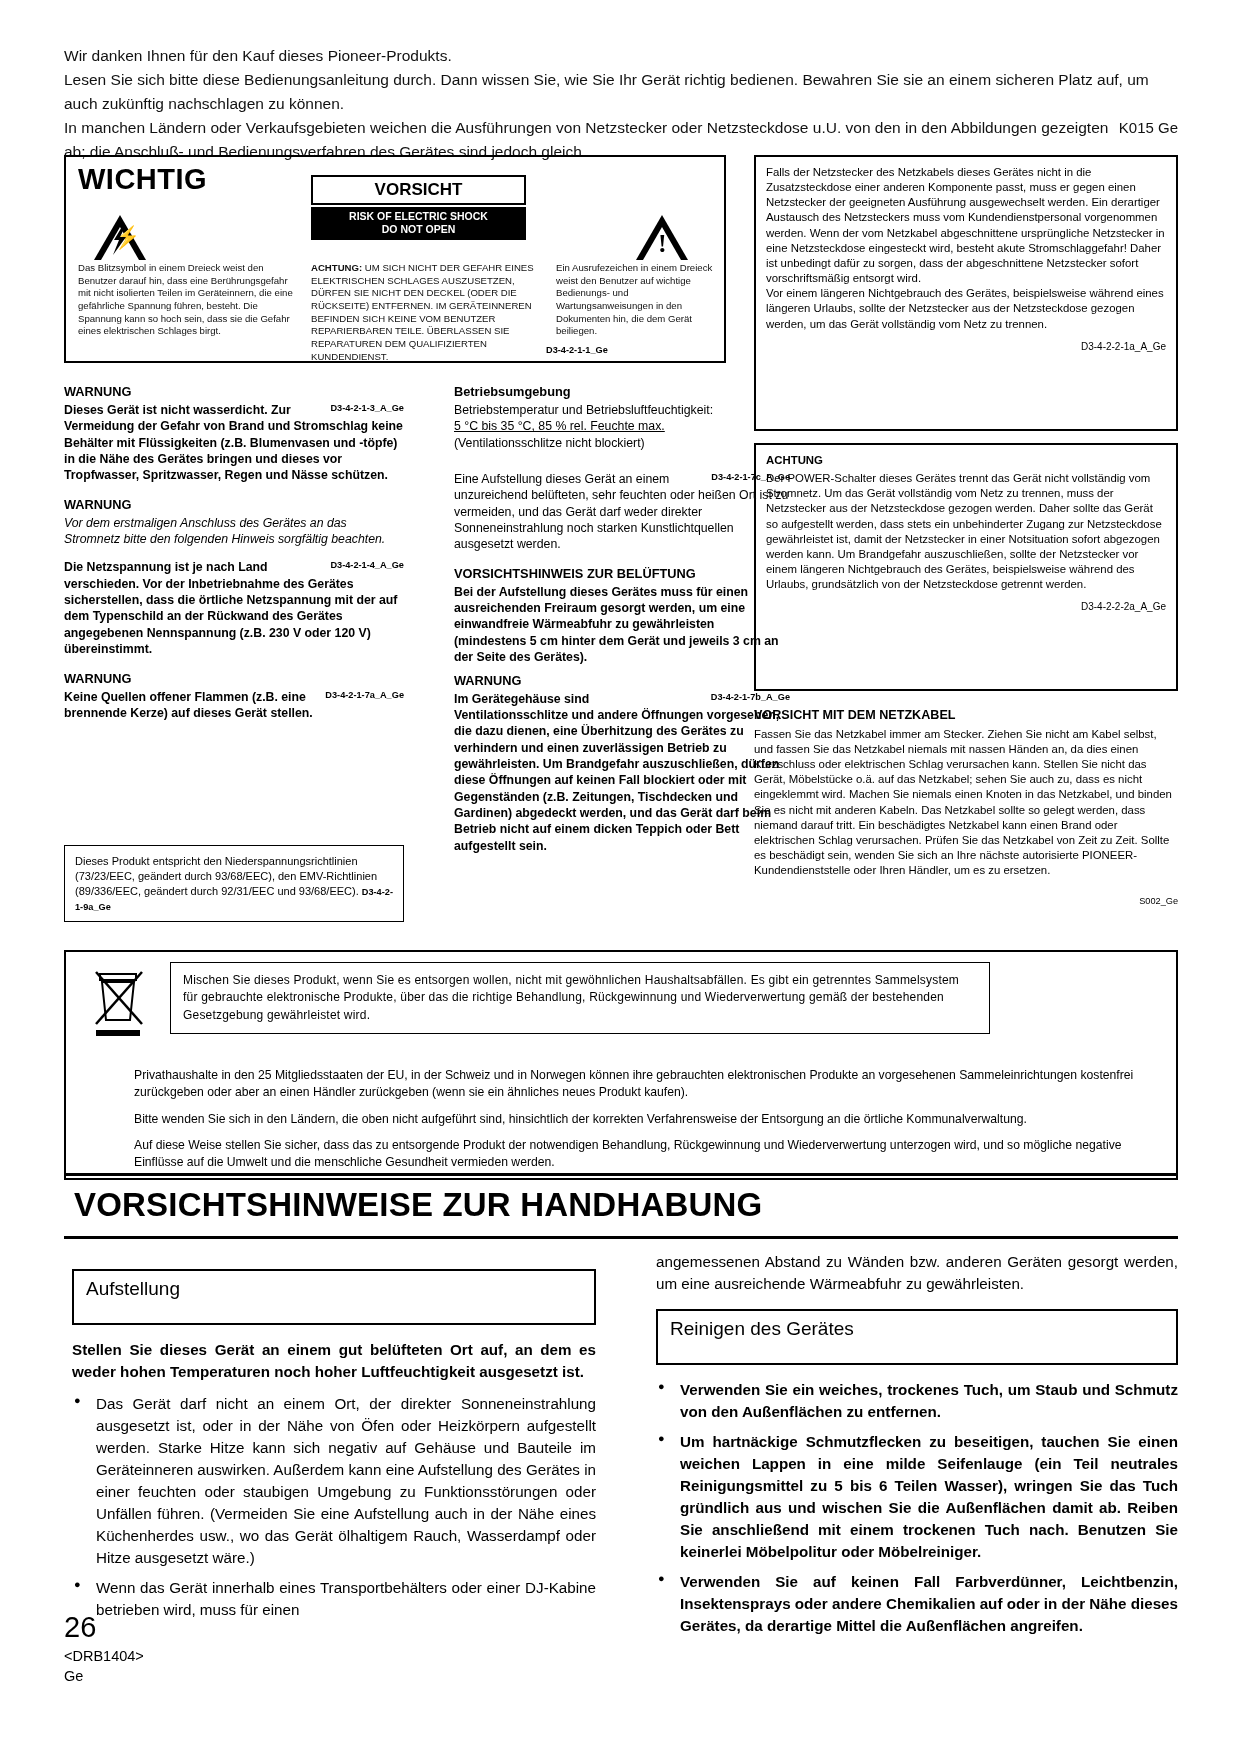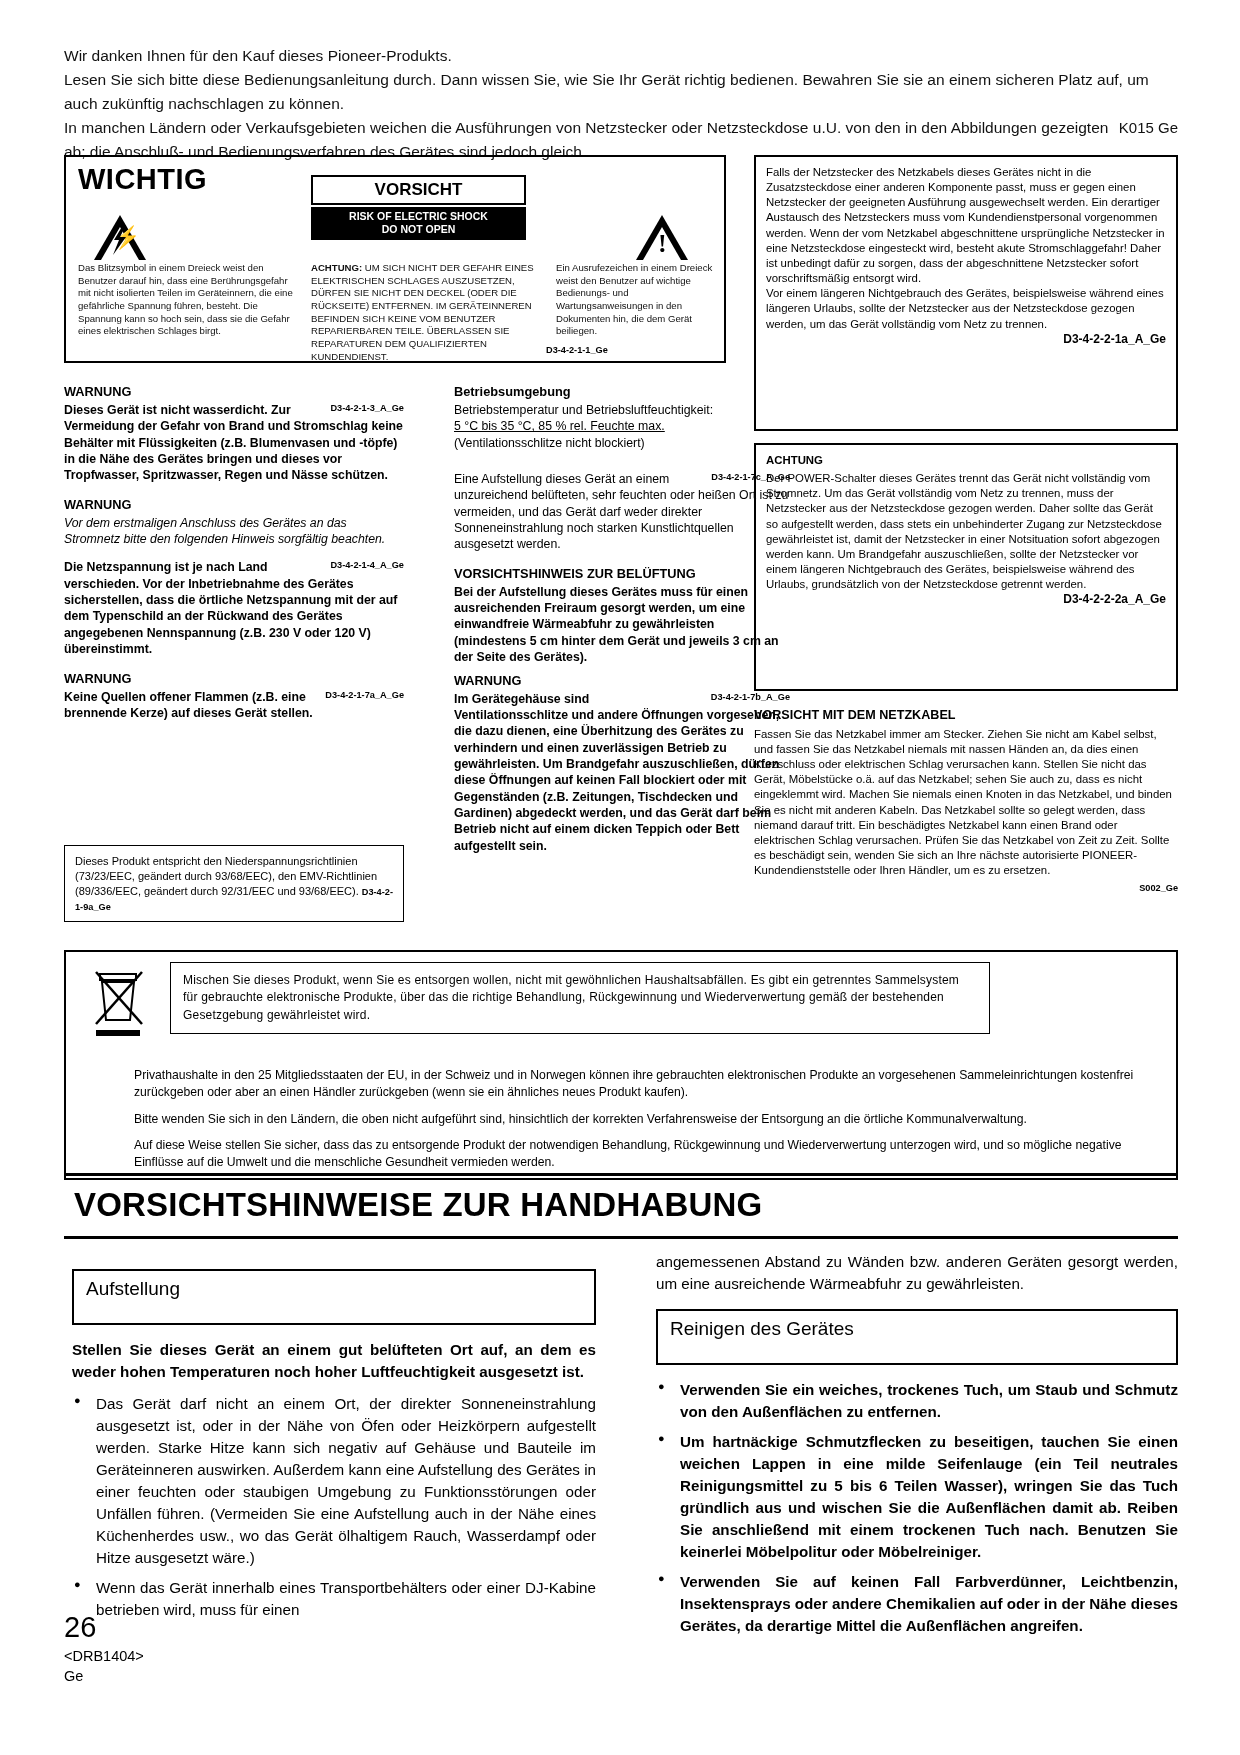--- a/index.html
+++ b/index.html
@@ -132,33 +132,33 @@
   .rbox {
     position: absolute;
     border: 2px solid #000;
     box-sizing: border-box;
     font-size: 11.4px;
     line-height: 1.33;
     padding: 8px 10px 4px 10px;
   }
   .rbox1 { left: 690px; top: 0px; width: 424px; height: 276px; }
   .rbox2 { left: 690px; top: 288px; width: 424px; height: 248px; }
-  .rbox .bcode { text-align: right; font-size: 12px; font-weight: bold; margin-top: 0;}
+  .rbox .bcode { text-align: right; font-size: 10px; font-weight: normal; margin-top: 8px;}
   .rbox .hd { font-weight: bold; margin-bottom: 3px; }
 
   .netzkabel {
     position: absolute;
     left: 690px;
     top: 552px;
     width: 424px;
     font-size: 11.4px;
     line-height: 1.33;
   }
   .netzkabel .hd { font-weight: bold; font-size: 12.6px; margin-bottom: 3px;}
-  .netzkabel .bcode { text-align: right; font-size: 9.2px; font-weight: bold; margin-top: 4px;}
+  .netzkabel .bcode { text-align: right; font-size: 9.2px; font-weight: normal; margin-top: 17px;}
 
   
   .warncol {
     position: absolute;
     font-size: 12.3px;
     line-height: 1.33;
   }
   .warncol h4 {
     margin: 0 0 2px 0;
     font-size: 12.8px;

